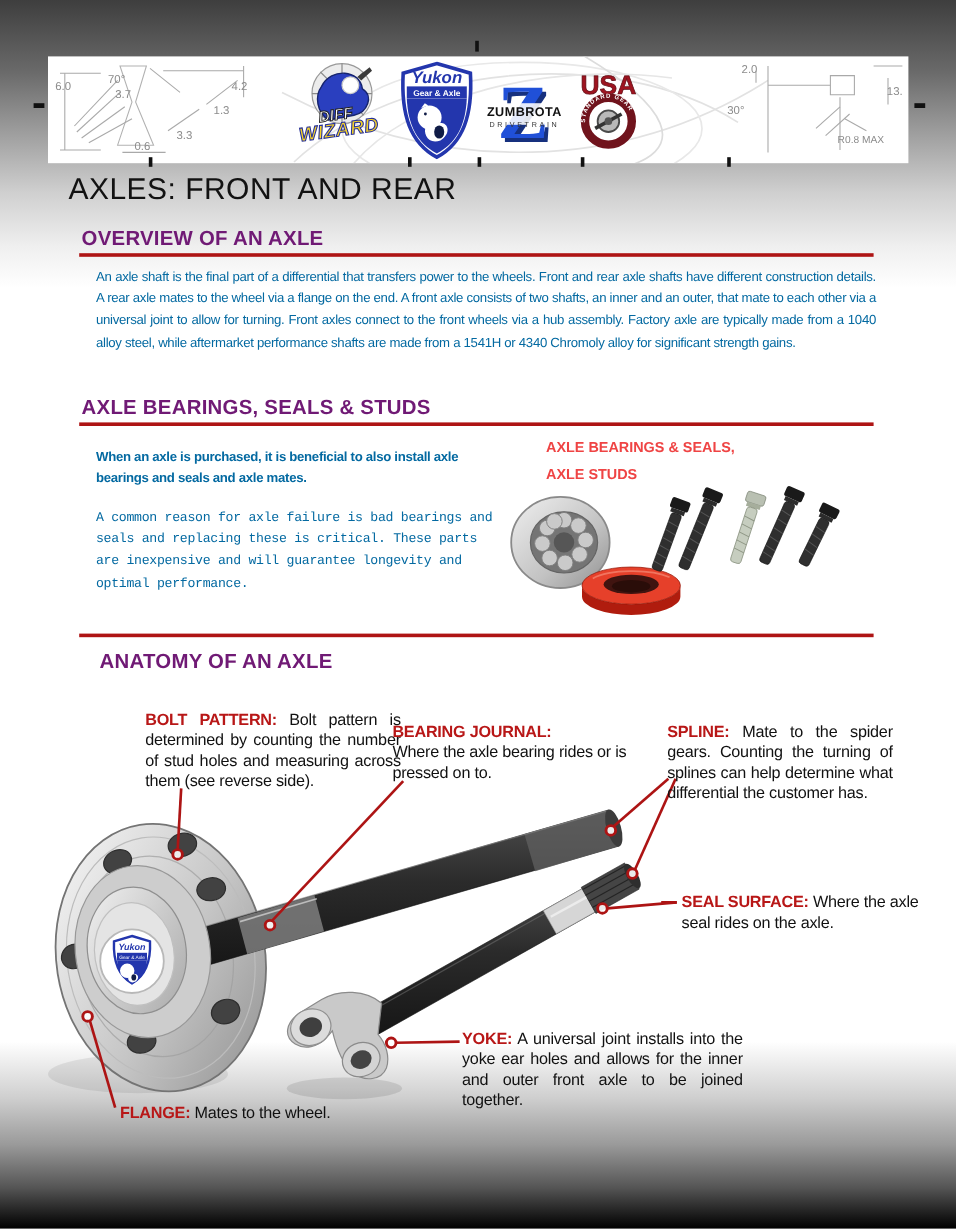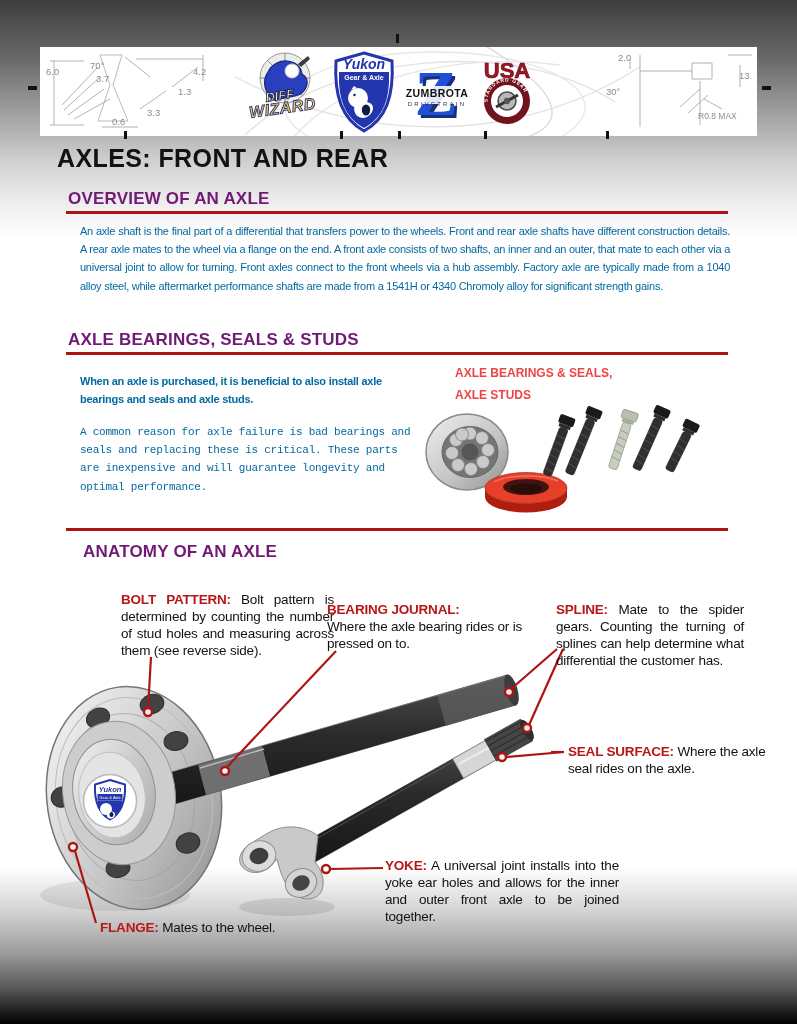--- a/index.html
+++ b/index.html
@@ -12,21 +12,21 @@
   .top-grad{left:0;top:0;width:797px;height:240px;
     background:linear-gradient(180deg,#3e3e3e 0px,#6a6a6a 60px,#9d9d9d 110px,#cfcfcf 160px,#efefef 205px,#ffffff 240px);}
   .bottom-grad{left:0;top:868px;width:797px;height:156px;
     background:linear-gradient(180deg,rgba(255,255,255,0) 0%,#cfcfcf 30%,#9a9a9a 55%,#555555 78%,#161616 94%,#000000 100%);}
   
   .banner{left:40px;top:47px;width:717px;height:89px;background:#ffffff;overflow:hidden;}
   .crop{background:#111;}
   
   .logo{position:absolute;}
   
-  .title{left:57px;top:144px;font-size:25px;font-weight:700;letter-spacing:.4px;color:#121212;z-index:3;}
+  .title{left:57px;top:144px;font-size:25px;font-weight:400;letter-spacing:.4px;color:#121212;z-index:3;}
   .h2{position:absolute;font-size:17px;font-weight:700;letter-spacing:.2px;color:#701a75;z-index:3;}
   .rule{position:absolute;height:3px;background:#ae1414;z-index:3;}
   .body-text{position:absolute;font-size:11px;line-height:18.2px;letter-spacing:-.25px;text-align:justify;color:#0369a1;z-index:3;}
   .img-label{position:absolute;font-size:12px;line-height:22px;font-weight:700;color:#ef4444;white-space:pre-line;z-index:3;}
   .co{position:absolute;font-size:13.5px;line-height:17px;letter-spacing:-.2px;color:#111;z-index:3;}
   .co .lbl{color:#b81717;font-weight:800;}
   .just{text-align:justify;}
   svg{display:block;}
   .z1{z-index:1;} .z2{z-index:2;}
 </style>
@@ -170,21 +170,21 @@
 <div class="abs crop z2" style="left:606px;top:131px;width:3px;height:8px;"></div>
 
 <div class="abs title">AXLES: FRONT AND REAR</div>
 
 <div class="h2" style="left:68px;top:189px;">OVERVIEW OF AN AXLE</div>
 <div class="rule" style="left:66px;top:211px;width:662px;"></div>
 <div class="body-text" style="left:80px;top:222px;width:650px;">An axle shaft is the final part of a differential that transfers power to the wheels. Front and rear axle shafts have different construction details. A rear axle mates to the wheel via a flange on the end. A front axle consists of two shafts, an inner and an outer, that mate to each other via a universal joint to allow for turning. Front axles connect to the front wheels via a hub assembly. Factory axle are typically made from a 1040 alloy steel, while aftermarket performance shafts are made from a 1541H or 4340 Chromoly alloy for significant strength gains.</div>
 
 <div class="h2" style="left:68px;top:330px;">AXLE BEARINGS, SEALS &amp; STUDS</div>
 <div class="rule" style="left:66px;top:352px;width:662px;"></div>
-<div class="body-text" style="left:80px;top:372px;width:320px;font-weight:700;text-align:left;">When an axle is purchased, it is beneficial to also install axle bearings and seals and axle studs.</div>
+<div class="body-text" style="left:80px;top:372px;width:320px;font-weight:700;text-align:left;">When an axle is purchased, it is beneficial to also install axle bearings and seals and axle mates.</div>
 <div class="body-text" style="left:80px;top:423px;width:332px;text-align:left;font-family:Liberation Mono, monospace;">A common reason for axle failure is bad bearings and seals and replacing these is critical.  These parts are inexpensive and will guarantee longevity and optimal performance.</div>
 <div class="img-label" style="left:455px;top:362px;width:280px;">AXLE BEARINGS &amp; SEALS,
 AXLE STUDS</div>
 
 <div class="abs z1" style="left:412px;top:396px;">
   <svg width="335" height="125" viewBox="0 0 335 125">
     <defs>
       <linearGradient id="g-sil" x1="0" y1="0" x2="1" y2="1">
         <stop offset="0" stop-color="#f0f0f0"></stop>
           <stop offset=".6" stop-color="#c2c2c2"></stop>

